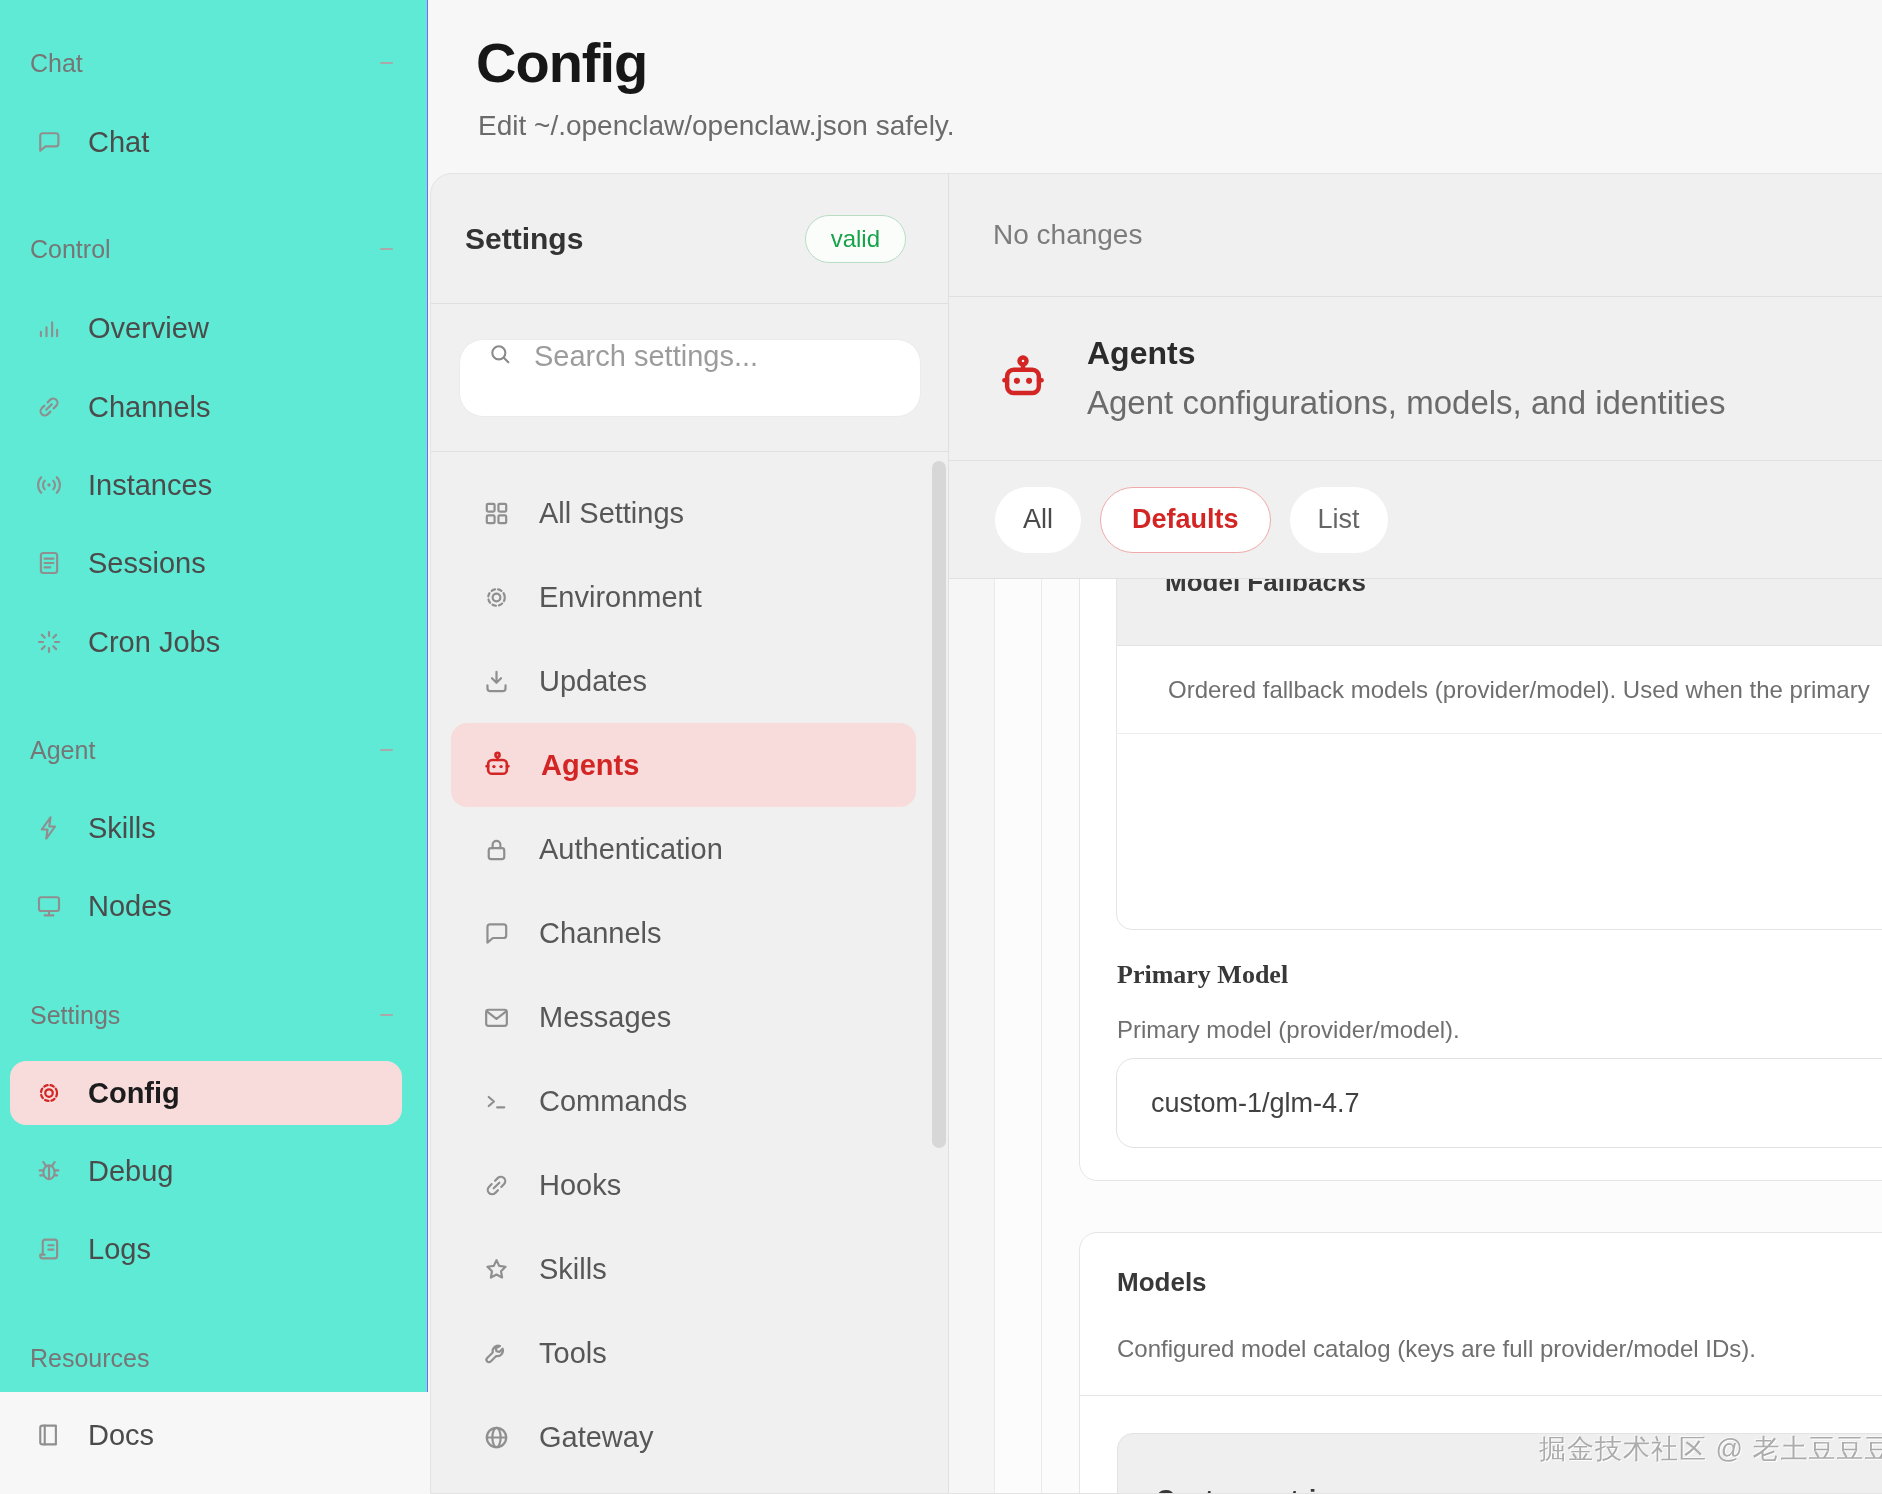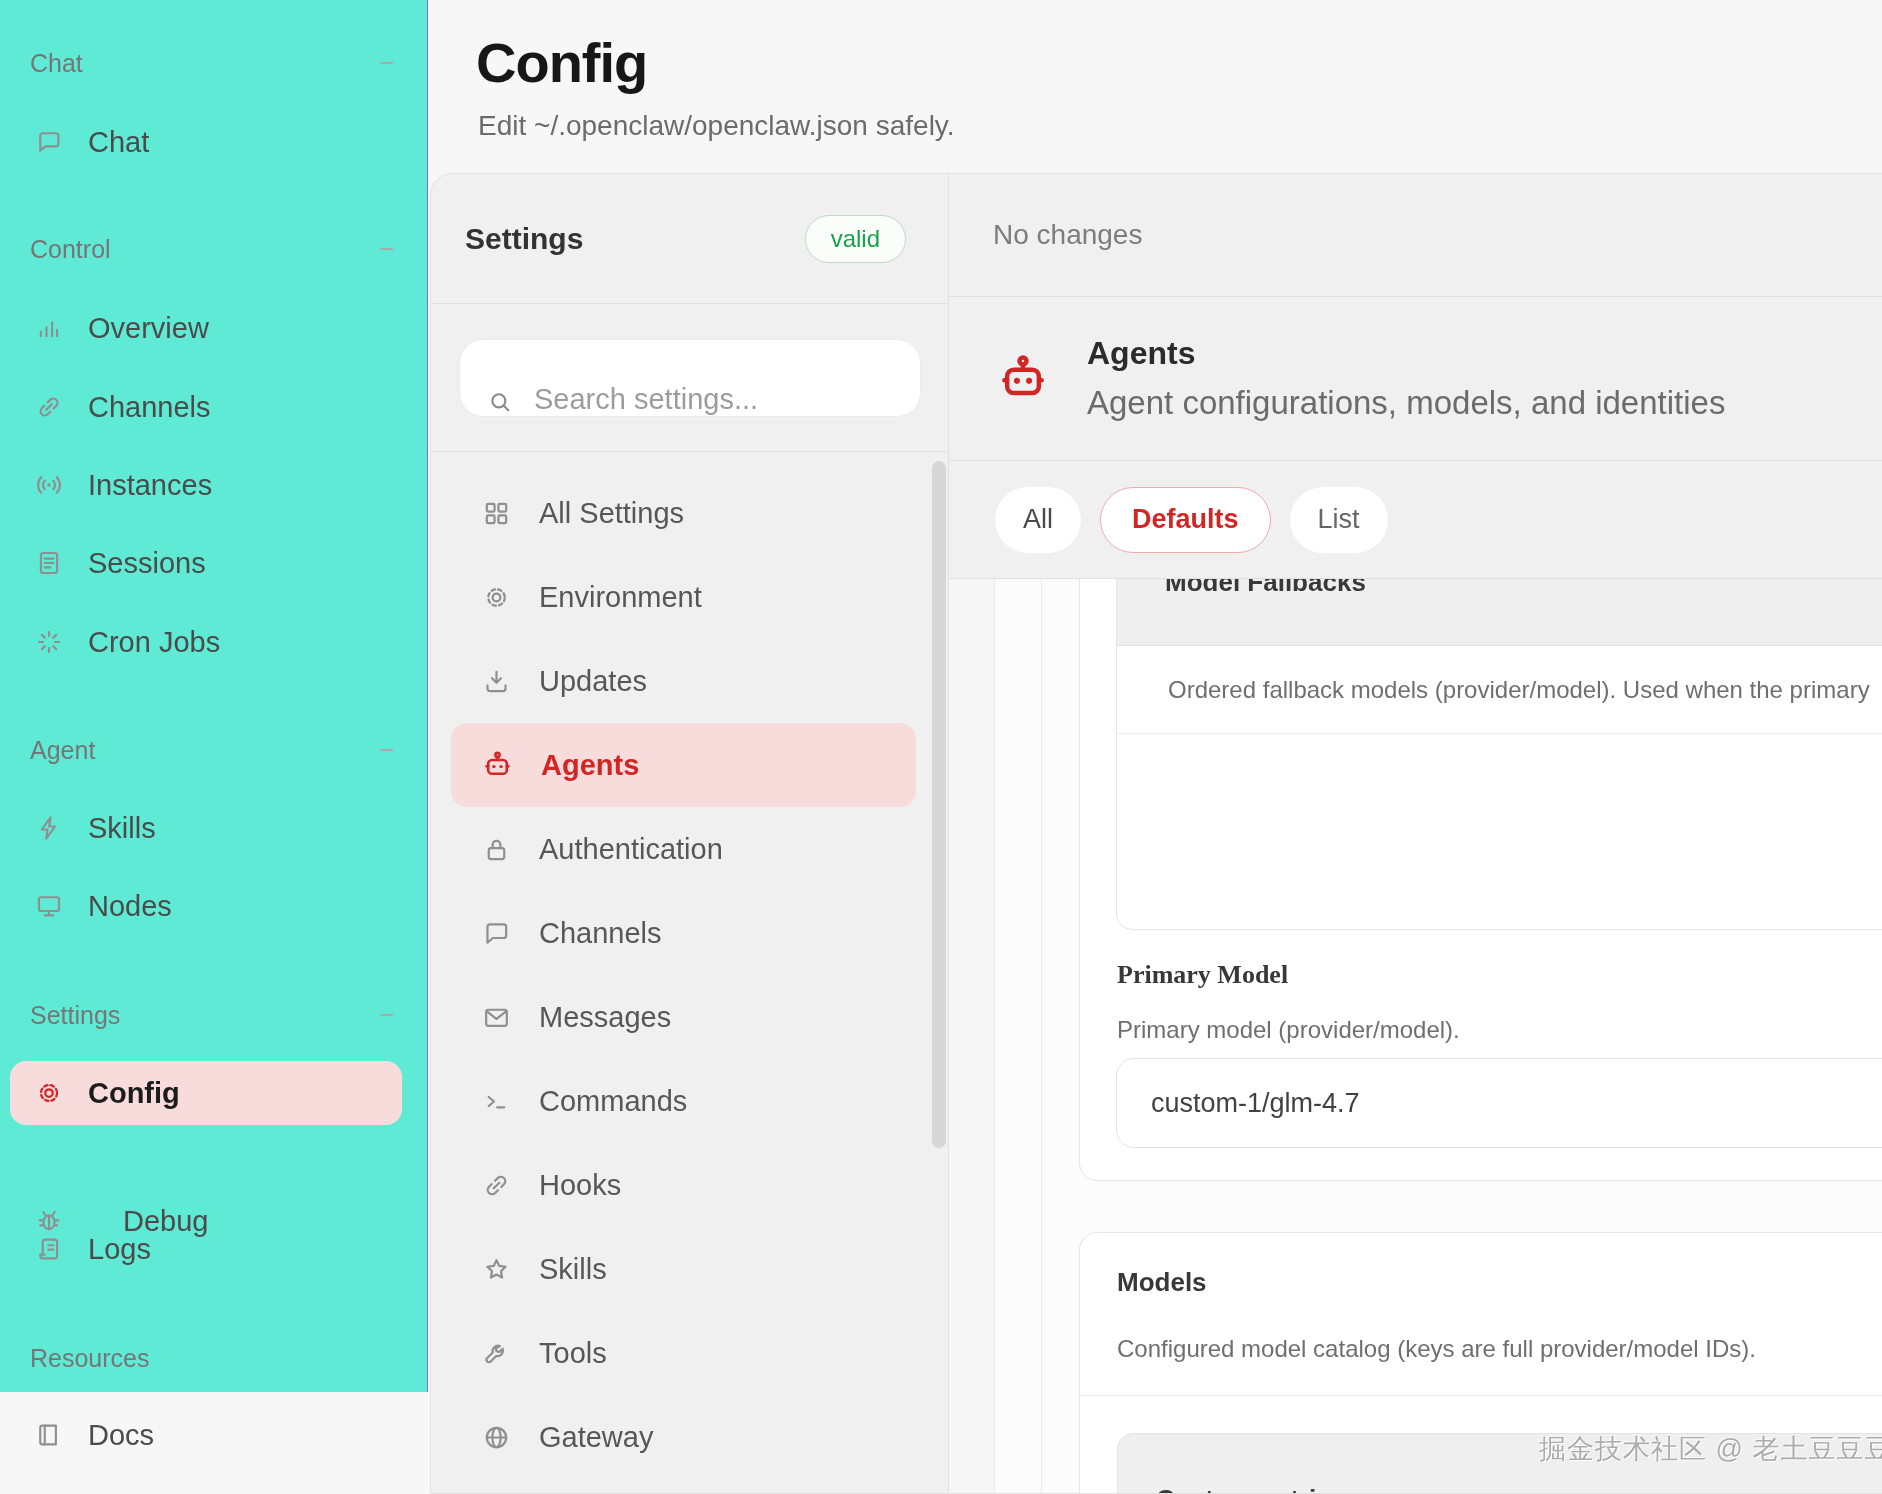--- a/index.html
+++ b/index.html
@@ -43,21 +43,21 @@
   #leftcol{width:518px;flex:0 0 518px;border-right:1px solid #e0e0e0;box-sizing:border-box;position:relative;}
   .lc-header{height:130px;border-bottom:1px solid #e0e0e0;display:flex;align-items:center;box-sizing:border-box;padding:0 42px 0 34px;justify-content:space-between;}
   .lc-header .t{font-size:30px;font-weight:700;color:#333;}
   .badge{
     font-size:24px;color:#18a24b;border:1.5px solid #b7ddc4;background:#fbfdfb;
     border-radius:999px;padding:11px 25px;line-height:1;
   }
   .lc-search{height:148px;border-bottom:1px solid #e0e0e0;box-sizing:border-box;display:flex;align-items:center;}
   .searchbox{
     margin-left:28px;width:462px;height:78px;background:#fff;border:1px solid #ebebeb;
-    border-radius:24px;box-sizing:border-box;display:flex;align-items:flex-end;cursor:text;
+    border-radius:24px;box-sizing:border-box;display:flex;align-items:flex-start;cursor:text;
   }
   .searchbox .ic{margin-left:26px;color:#8a8a8a;}
   .searchbox .ph{margin-left:20px;font-size:29px;color:#9c9c9c;}
   .nav{position:relative;padding-top:19px;}
   .nrow{
     height:84px;display:flex;align-items:center;cursor:pointer;
   }
   .nrow .ic{margin-left:50px;color:#8f8f8f;}
   .nrow .lbl{margin-left:27px;font-size:29px;color:#575757;font-weight:500;}
   .nrow.selected{margin:0 32px 0 20px;border-radius:16px;background:#f8dcdc;}
@@ -207,21 +207,21 @@
   </div>
   <div class="srow selected" style="top:1061px;">
     <span class="ic">
         <svg width="30" height="30" viewBox="0 0 24 24" fill="none" stroke="currentColor" stroke-width="1.8" stroke-linecap="round">
           <circle cx="12" cy="12" r="3"></circle>
           <circle cx="12" cy="12" r="6.4" stroke-dasharray="2.8 2.4"></circle>
         </svg>
       </span>
     <span class="lbl">Config</span>
   </div>
-  <div class="srow" style="top:1189px;gap:35px;">
+  <div class="srow" style="top:1139px;">
     <span class="ic">
         <svg width="30" height="30" viewBox="0 0 24 24" fill="none" stroke="currentColor" stroke-width="1.7" stroke-linecap="round">
           <ellipse cx="12" cy="13" rx="4.5" ry="5.5"></ellipse>
           <path d="M12 8.5V18.5M7.5 11.5H4.5M7.5 15.5H5M16.5 11.5h3M16.5 15.5h2M9 7.2L7.5 4.8M15 7.2l1.5-2.4"></path>
         </svg>
       </span>
     <span class="lbl">Debug</span>
   </div>
   <div class="srow" style="top:1217px;">
     <span class="ic">

